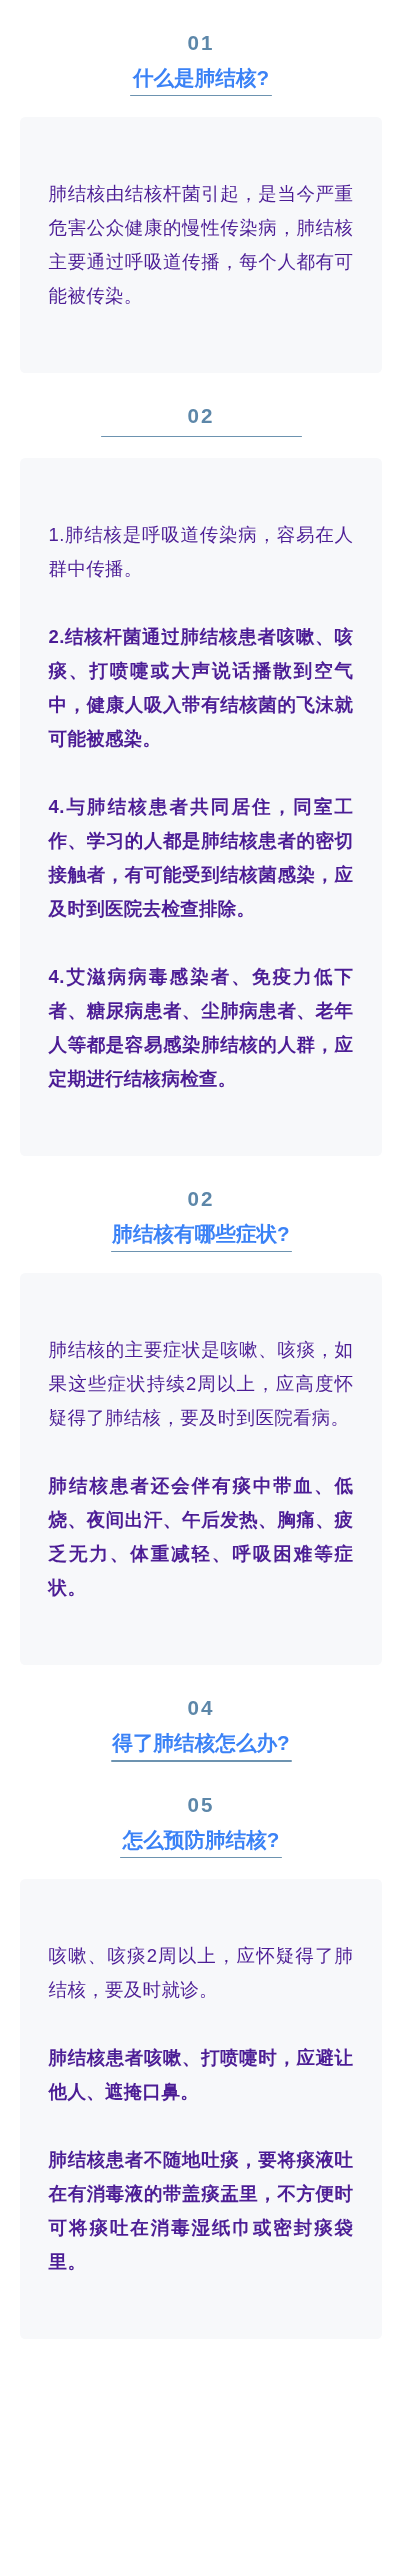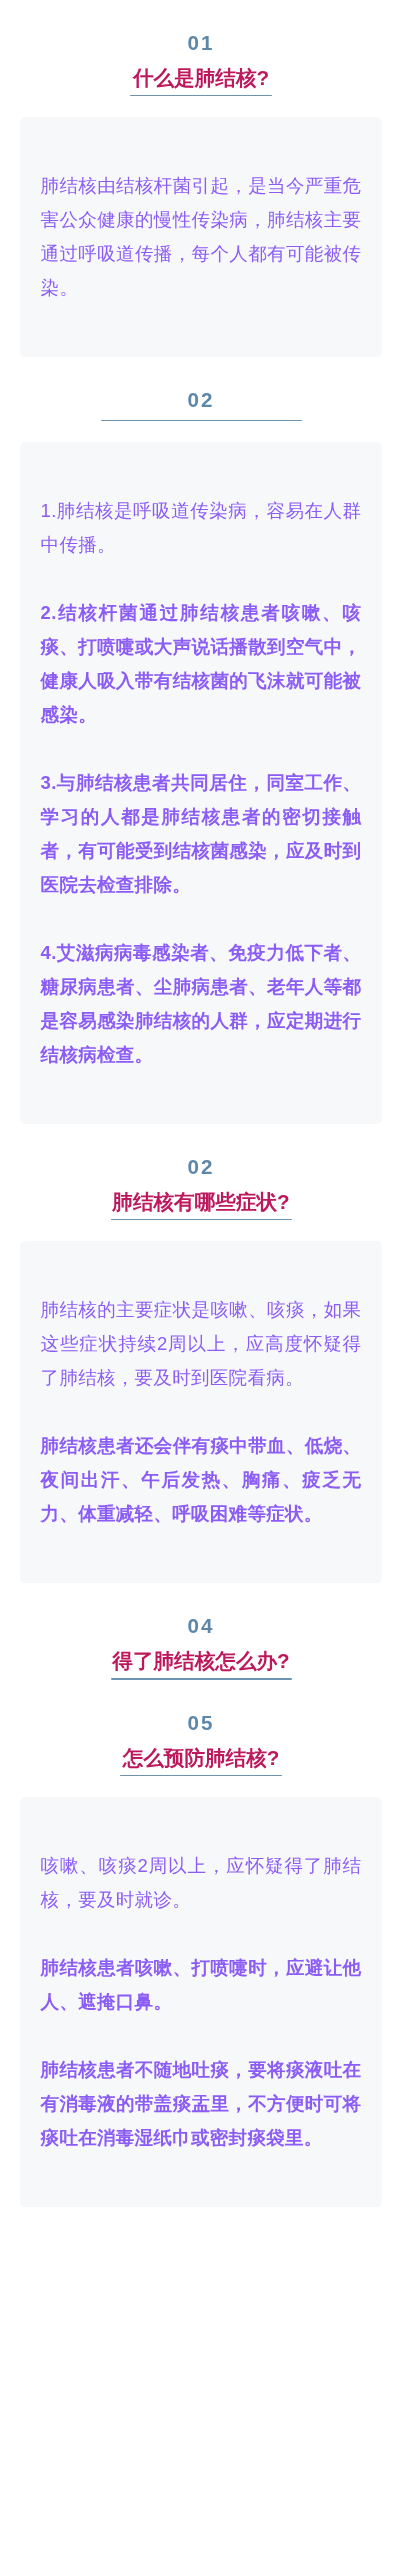--- a/index.html
+++ b/index.html
@@ -20,42 +20,42 @@
   .section + .section { margin-top: 30px; }
   .section-number {
     color: #5d87a9;
     font-size: 20.6px;
     font-weight: 700;
     line-height: 25px;
     letter-spacing: 2.1px;
     margin: 8px;
   }
   .section-title {
-    color: #be185d;
+    color: #3b82f6;
     font-size: 20.6px;
     font-weight: 700;
     line-height: 29px;
     margin: 7.2px 0 0 0;
   }
   .section-underline {
     height: 1.5px;
     background: #6d93b0;
     margin: 3.1px auto 0 auto;
     border-radius: 1px;
   }
   .card {
     background: #f7f8fa;
     border-radius: 5.2px;
     margin: 20.6px 19.6px 0 19.6px;
     padding: 52px 21px;
     text-align: left;
   }
   .card p {
-    margin: 0;
-    color: #8b5cf6;
+    margin: 8px;
+    color: #4c1d95;
     font-size: 18.5px;
     font-weight: 500;
     line-height: 34px;
     letter-spacing: 0.3px;
     text-align: justify;
     word-break: break-all;
   }
   .card p + p { margin-top: 34px; font-weight: bold; }
 </style>
 </head>
@@ -70,21 +70,21 @@
         <p>肺结核由结核杆菌引起，是当今严重危害公众健康的慢性传染病，肺结核主要通过呼吸道传播，每个人都有可能被传染。</p>
       </div>
   </div>
 
   <div class="section">
     <div class="section-number">02</div>
     <div class="section-underline" style="width: 201px;"></div>
     <div class="card">
         <p>1.肺结核是呼吸道传染病，容易在人群中传播。</p>
         <p>2.结核杆菌通过肺结核患者咳嗽、咳痰、打喷嚏或大声说话播散到空气中，健康人吸入带有结核菌的飞沫就可能被感染。</p>
-        <p>3.与肺结核患者共同居住，同室工作、学习的人都是肺结核患者的密切接触者，有可能受到结核菌感染，应及时到医院去检查排除。</p>
+        <p>4.与肺结核患者共同居住，同室工作、学习的人都是肺结核患者的密切接触者，有可能受到结核菌感染，应及时到医院去检查排除。</p>
         <p>4.艾滋病病毒感染者、免疫力低下者、糖尿病患者、尘肺病患者、老年人等都是容易感染肺结核的人群，应定期进行结核病检查。</p>
       </div>
   </div>
 
   <div class="section">
     <div class="section-number">02</div>
     <div class="section-title">肺结核有哪些症状?</div>
     <div class="section-underline" style="width: 181px;"></div>
     <div class="card">
         <p>肺结核的主要症状是咳嗽、咳痰，如果这些症状持续2周以上，应高度怀疑得了肺结核，要及时到医院看病。</p>

